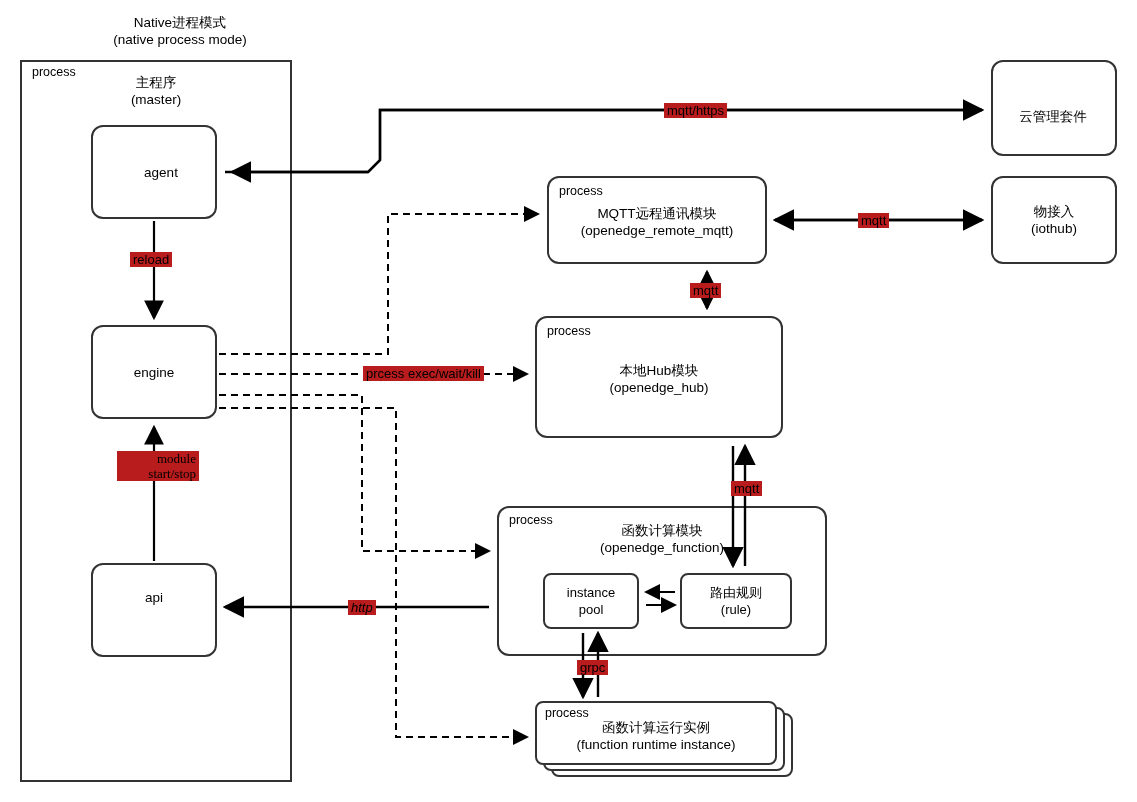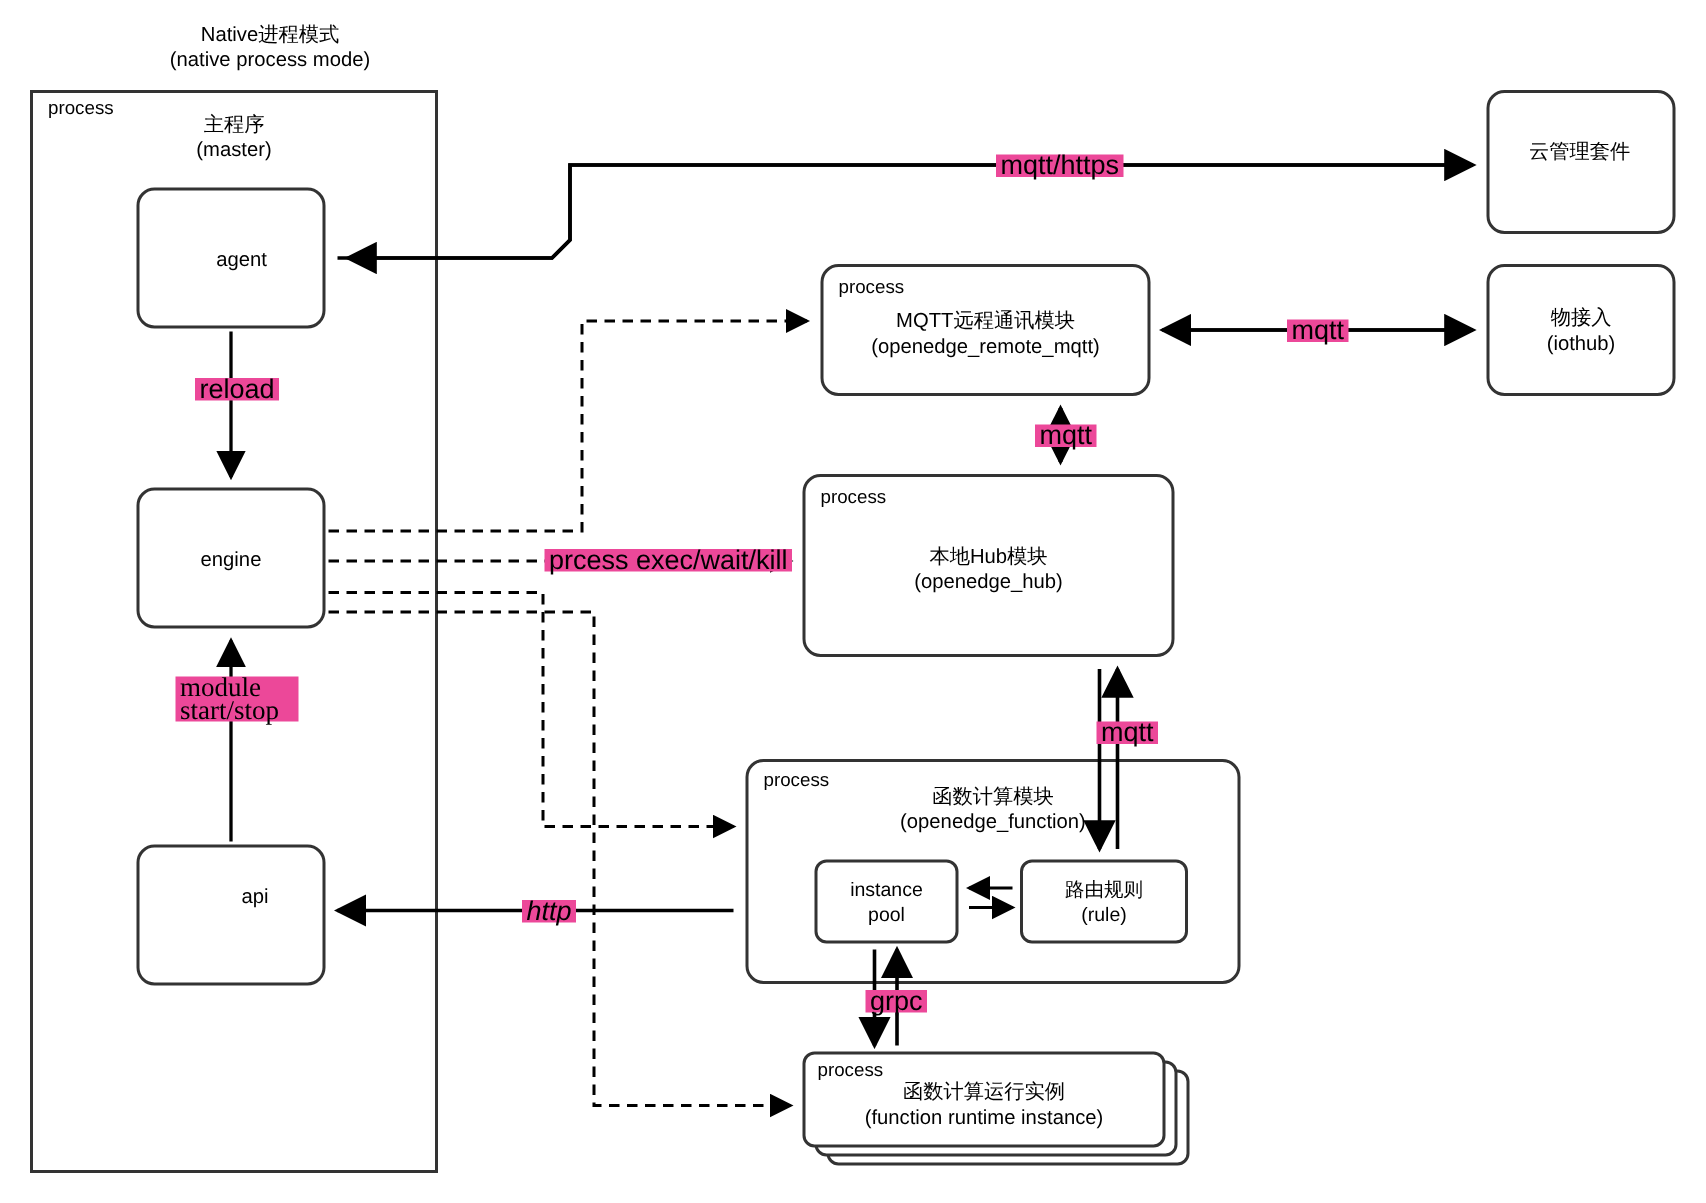--- a/index.html
+++ b/index.html
@@ -43,26 +43,26 @@
     flex-direction: column;
     align-items: center;
     justify-content: center;
     font-size: 13.5px;
     line-height: 17px;
     white-space: pre;
     text-align: center;
   }
   .edge-label {
     position: absolute;
-    font-size: 18px;
+    font-size: 13px;
     line-height: 15px;
-    background: #ec4899;
+    background: #b91c1c;
     padding: 0 3px;
     white-space: pre;
-    text-align: left;
+    text-align: right;
   }
   svg.wires {
     position: absolute;
     left: 0;
     top: 0;
     width: 1137px;
     height: 802px;
     pointer-events: none;
   }
   .title {
@@ -87,24 +87,24 @@
   <div class="center-label" style="left:96px; top:73px; width:120px; height:36px;">主程序
 (master)</div>
 
   <div class="box rounded" style="left:91px; top:125px; width:126px; height:94px;"></div>
   <div class="center-label" style="left:91px; top:125px; width:140px; height:94px;">agent</div>
 
   <div class="box rounded" style="left:91px; top:325px; width:126px; height:94px;"></div>
   <div class="center-label" style="left:91px; top:325px; width:126px; height:94px;">engine</div>
 
   <div class="box rounded" style="left:91px; top:563px; width:126px; height:94px;"></div>
-  <div class="center-label" style="left:91px; top:563px; width:126px; height:68px;padding-left:16px;">api</div>
+  <div class="center-label" style="left:91px; top:563px; width:126px; height:68px;">api</div>
 
   <div class="box rounded" style="left:991px; top:60px; width:126px; height:96px;"></div>
-  <div class="center-label" style="left:991px; top:52px; width:124px; height:96px;">云管理套件</div>
+  <div class="center-label" style="left:991px; top:68px; width:124px; height:96px;">云管理套件</div>
 
   <div class="box rounded" style="left:991px; top:176px; width:126px; height:88px;"></div>
   <div class="center-label" style="left:991px; top:176px; width:126px; height:88px;">物接入
 (iothub)</div>
 
   <div class="box rounded" style="left:547px; top:176px; width:220px; height:88px;"></div>
   <div class="proc-label" style="left:559px; top:184px;">process</div>
   <div class="center-label" style="left:547px; top:192px; width:220px; height:60px;">MQTT远程通讯模块
 (openedge_remote_mqtt)</div>
 

